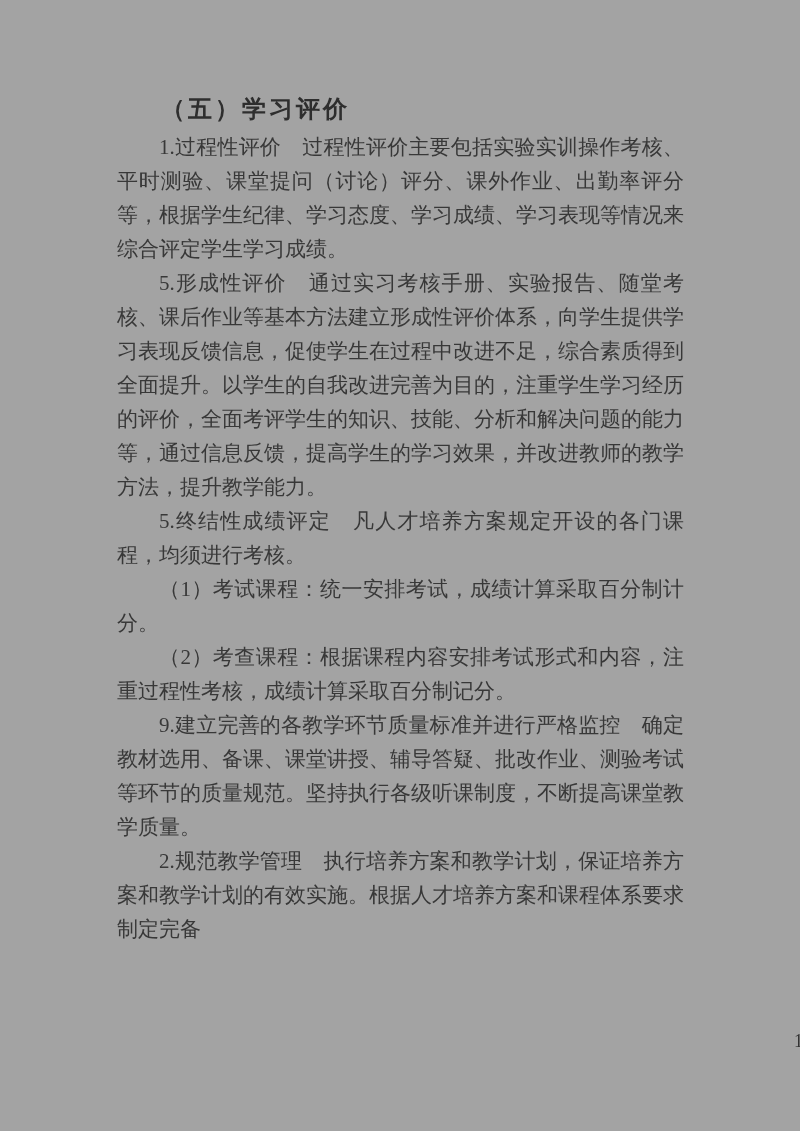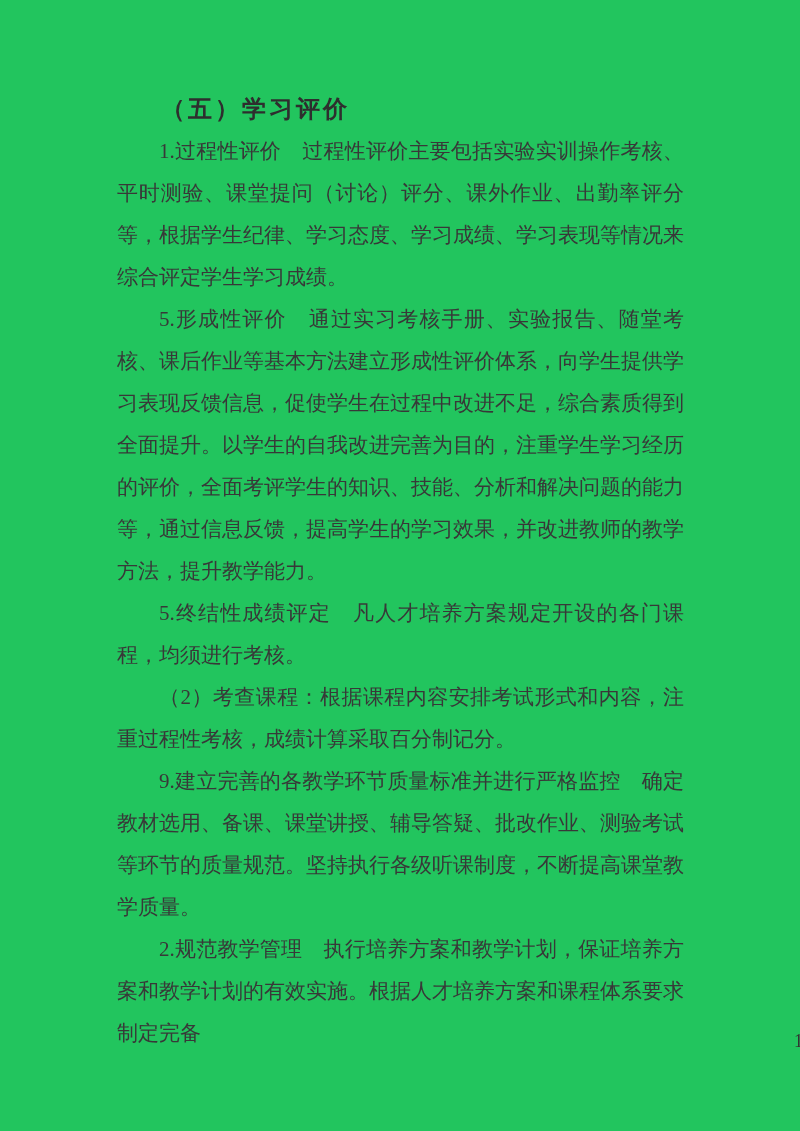--- a/index.html
+++ b/index.html
@@ -4,21 +4,21 @@
 <style>
   html, body {
     margin: 0;
     padding: 0;
     background: #ffffff;
   }
   .page {
     position: relative;
     width: 800px;
     height: 1131px;
-    background: #22c55e;
+    background: #a3a3a3;
     overflow: hidden;
     font-family: "Liberation Serif", "DejaVu Serif", serif;
     color: #333333;
   }
   .content {
     position: absolute;
     left: 117px;
     top: 88px;
     width: 567px;
   }
@@ -28,21 +28,21 @@
     font-weight: bold;
     line-height: 42px;
     letter-spacing: 3px;
     text-indent: 44px;
     color: #2e2e2e;
     white-space: nowrap;
   }
   .block-para {
     margin: 0;
     font-size: 21px;
-    line-height: 42px;
+    line-height: 34px;
     text-align: justify;
     text-justify: inter-character;
     text-indent: 42px;
     word-break: break-all;
     color: #383838;
   }
   .page-number {
     position: absolute;
     top: 1033px;
     left: 12px;
@@ -56,18 +56,19 @@
 </style>
 </head>
 <body>
 
 <div class="page">
   <div class="content">
     <h2 class="block-heading">（五）学习评价</h2>
     <p class="block-para">1.过程性评价　过程性评价主要包括实验实训操作考核、平时测验、课堂提问（讨论）评分、课外作业、出勤率评分等，根据学生纪律、学习态度、学习成绩、学习表现等情况来综合评定学生学习成绩。</p>
     <p class="block-para">5.形成性评价　通过实习考核手册、实验报告、随堂考核、课后作业等基本方法建立形成性评价体系，向学生提供学习表现反馈信息，促使学生在过程中改进不足，综合素质得到全面提升。以学生的自我改进完善为目的，注重学生学习经历的评价，全面考评学生的知识、技能、分析和解决问题的能力等，通过信息反馈，提高学生的学习效果，并改进教师的教学方法，提升教学能力。</p>
     <p class="block-para">5.终结性成绩评定　凡人才培养方案规定开设的各门课程，均须进行考核。</p>
+    <p class="block-para">（1）考试课程：统一安排考试，成绩计算采取百分制计分。</p>
     <p class="block-para">（2）考查课程：根据课程内容安排考试形式和内容，注重过程性考核，成绩计算采取百分制记分。</p>
     <p class="block-para">9.建立完善的各教学环节质量标准并进行严格监控　确定教材选用、备课、课堂讲授、辅导答疑、批改作业、测验考试等环节的质量规范。坚持执行各级听课制度，不断提高课堂教学质量。</p>
     <p class="block-para">2.规范教学管理　执行培养方案和教学计划，保证培养方案和教学计划的有效实施。根据人才培养方案和课程体系要求制定完备</p>
   </div>
   <div class="page-number">19</div>
 </div>
 
 </body></html>

